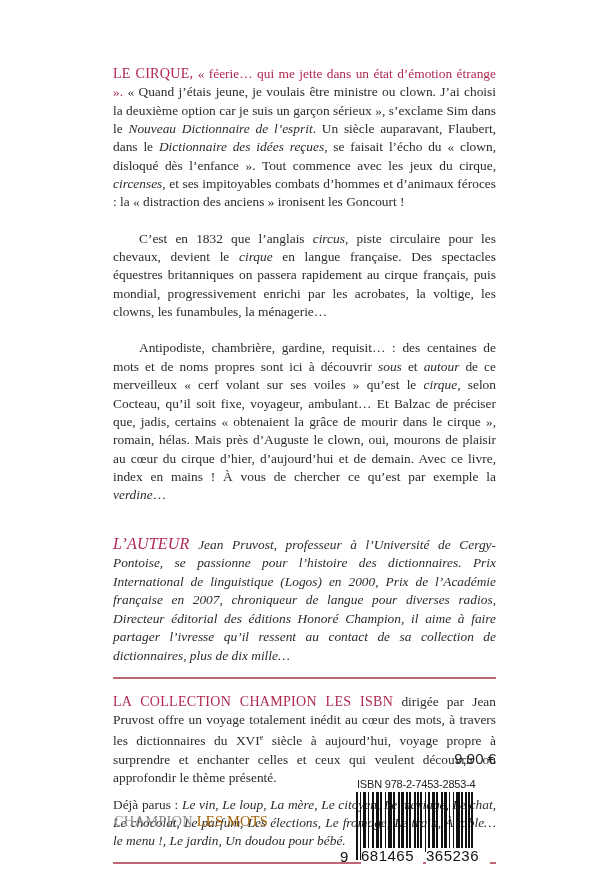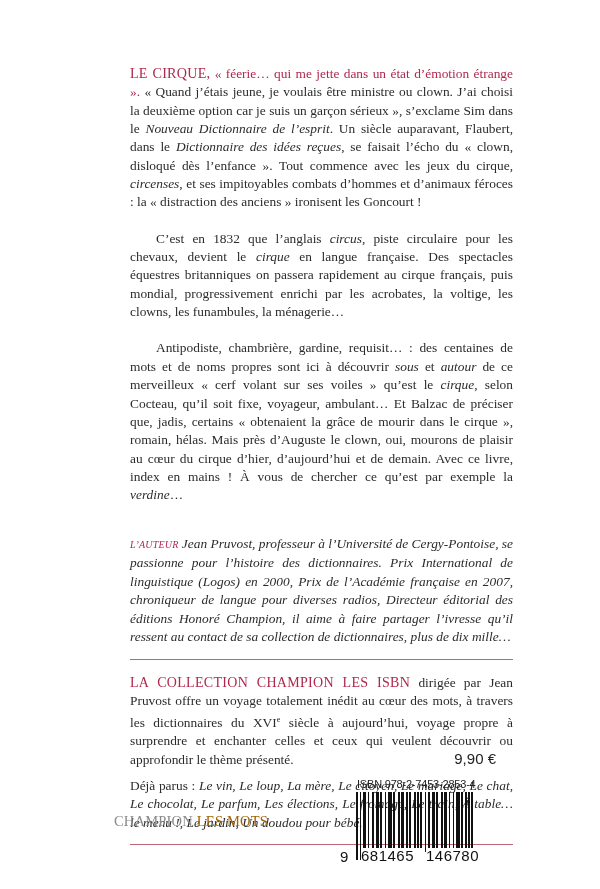--- a/index.html
+++ b/index.html
@@ -1,35 +1,35 @@
 <!DOCTYPE html>
 <html><head>
   <meta charset="utf-8">
   <style>
     html, body { margin: 0; padding: 0; background: #ffffff; }
     body { width: 600px; height: 889px; position: relative; overflow: hidden; }
     .page {
-      position: absolute; left: 130px; top: 64px; width: 383px;
+      position: absolute; left: 113px; top: 64px; width: 383px;
       font-family: "Liberation Serif", "DejaVu Serif", serif;
       color: #2b2b2b;
     }
     .accent { color: #b0284f; }
     p { margin: 0; }
     .blurb p {
       font-size: 13.4px; line-height: 18.35px; text-align: justify;
       hyphens: auto;
     }
     .blurb p.indent { text-indent: 26px; margin-top: 18px; }
     .blurb .lead { font-size: 14.2px; letter-spacing: 0.2px; }
     i { font-style: italic; }
     .author {
       margin-top: 30px; font-style: italic;
       font-size: 13.4px; line-height: 18.5px; text-align: justify;
     }
-    .author .head { font-size: 10px; letter-spacing: 0.2px; }
+    .author .head { font-size: 16px; letter-spacing: 0.2px; }
     .rule { height: 1.5px; background: #b34a60; opacity: 0.85; width: 383px; }
     .rule1 { margin-top: 12px; }
     .collection { margin-top: 14px; font-size: 13.4px; line-height: 18.3px; text-align: justify; }
     .collection .head { font-size: 14px; letter-spacing: 0.3px; }
     .already { margin-top: 8px; }
     .rule2 { margin-top: 12px; }
     .price {
       position: absolute; right: 104px; top: 750px;
       font-family: "Liberation Sans", "DejaVu Sans", sans-serif; font-size: 15px; color: #222;
     }
@@ -147,16 +147,16 @@
     <div class="bar" style="width:1.5px"></div>
       <div class="gap" style="width:2px"></div>
       <div class="bar" style="width:2px"></div>
       <div class="gap" style="width:1.5px"></div>
     <div class="bar long" style="width:1.5px"></div>
       <div class="gap" style="width:1.5px"></div>
       <div class="bar long" style="width:2px"></div>
   </div>
   <span class="digit-first">9</span>
   <span class="digits-left">681465</span>
-  <span class="digits-right">146780</span>
+  <span class="digits-right">365236</span>
 </div>
 
 <div class="imprint"><span class="gray">CHAMPION </span><span class="red">LES MOTS</span></div>
 
 </body></html>

